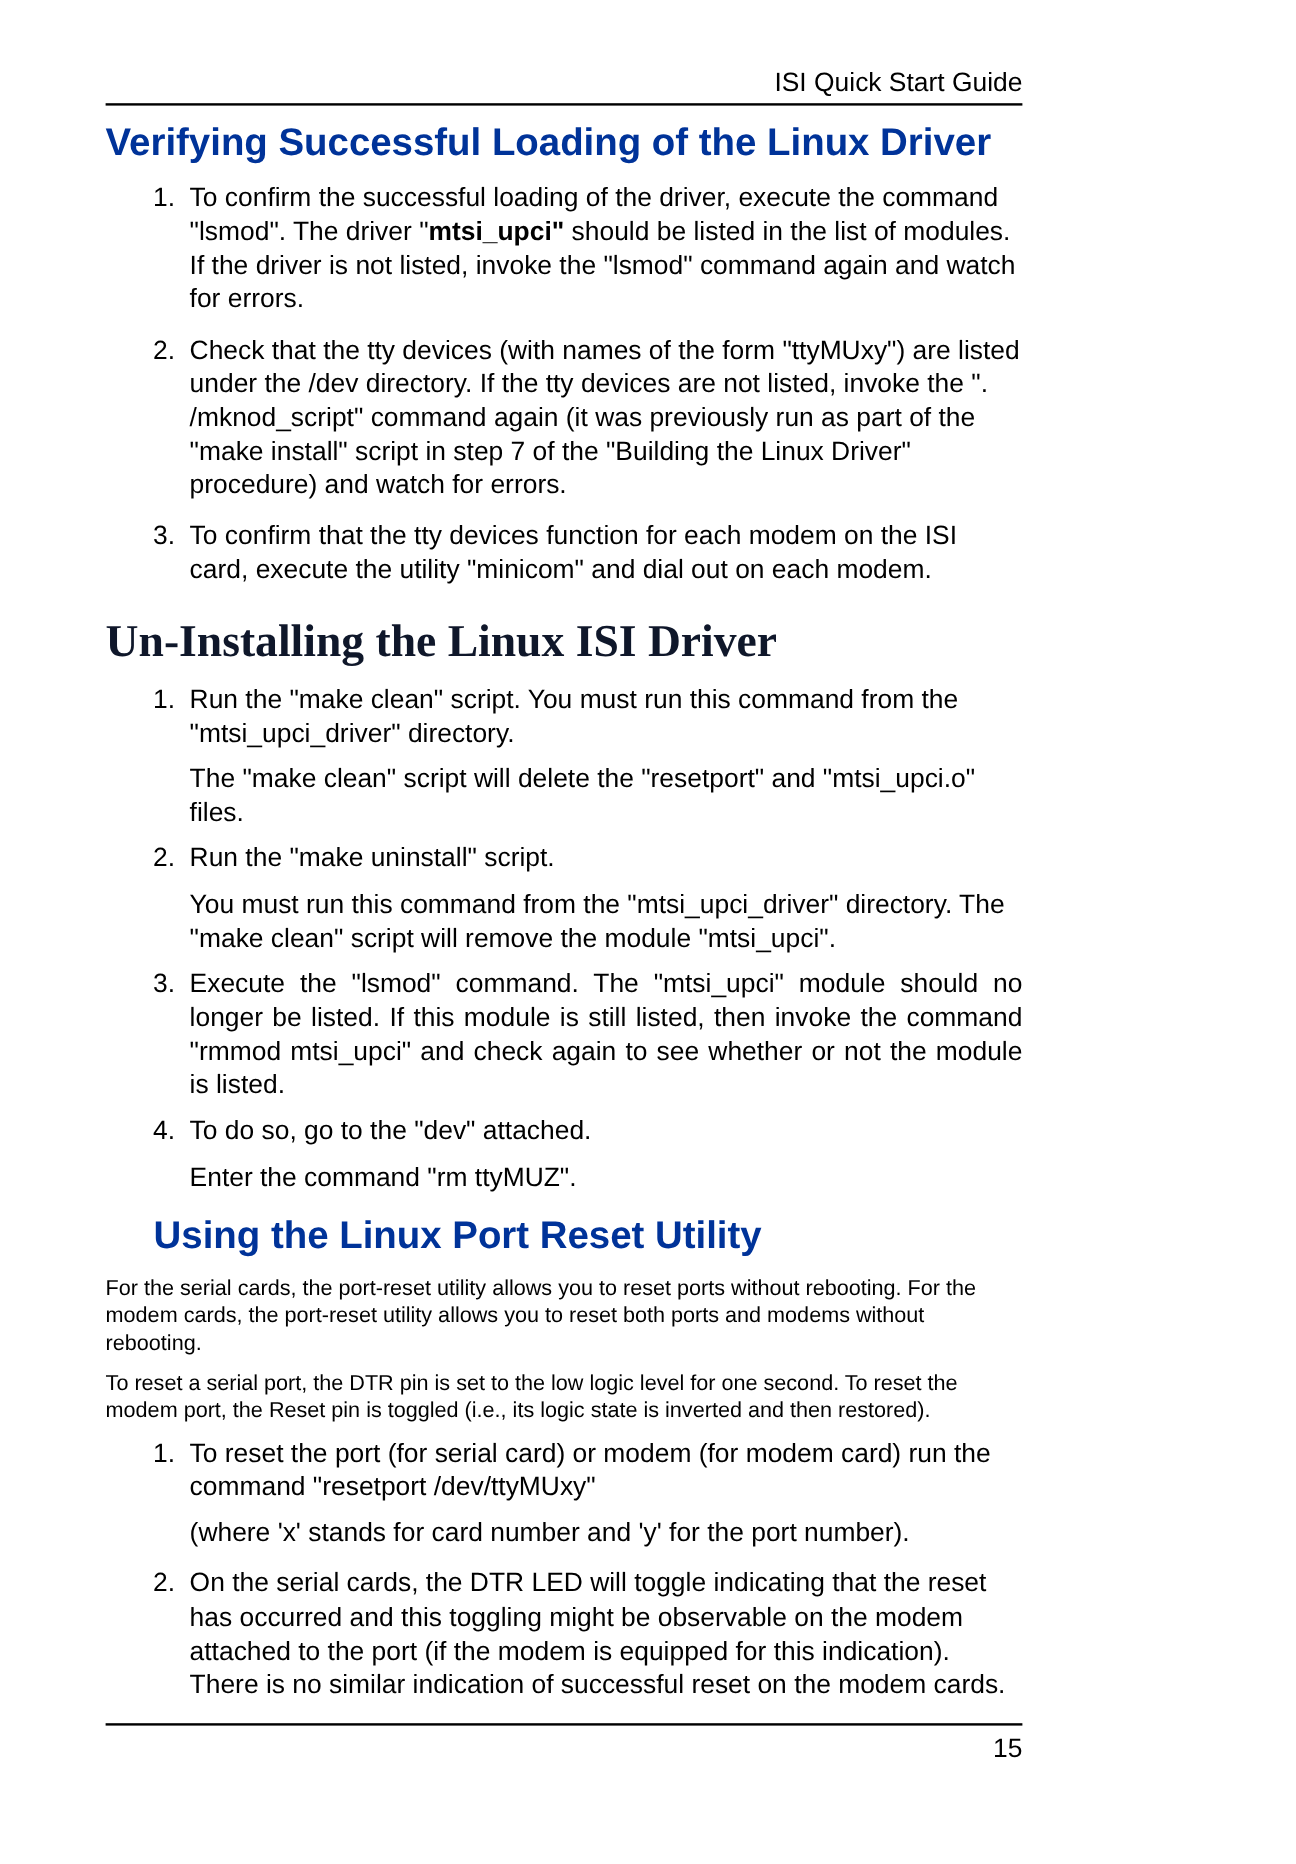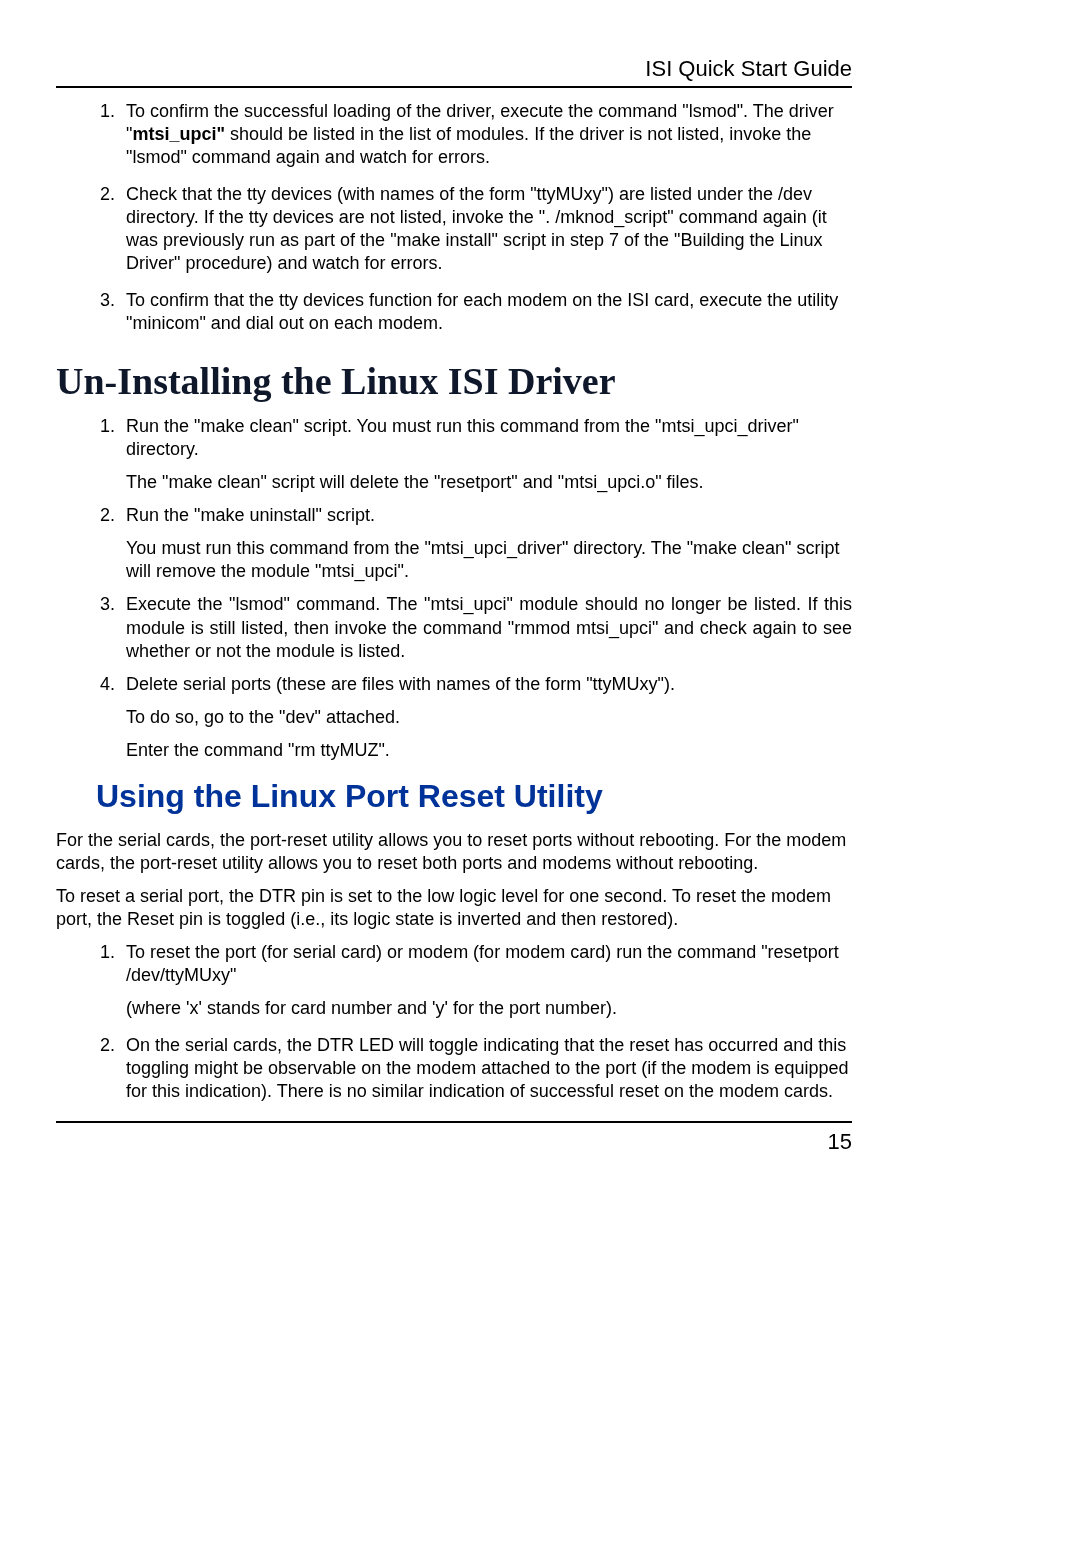--- a/index.html
+++ b/index.html
@@ -6,21 +6,21 @@
     margin: 0;
     padding: 0;
     background: #fff;
     font-family: Arial, Helvetica, sans-serif;
     color: #000;
   }
   .page {
     width: 932px;
     min-height: 1553px;
     box-sizing: border-box;
-    padding: 56px 80px 40px 56px;
+    padding: 56px 80px 40px 88px;
     position: relative;
   }
   .header-row {
     text-align: right;
     font-size: 22px;
     margin-bottom: 4px;
   }
   .top-rule {
     border: none;
     border-top: 2px solid #000;
@@ -36,21 +36,21 @@
   .h1-red {
     color: #0f172a;
     font-family: "Times New Roman", Times, serif;
     font-size: 38px;
     font-weight: bold;
     margin: 24px 0 12px 0;
   }
   ol {
     margin: 0 0 14px 0;
     padding-left: 64px;
-    font-size: 18px;
+    font-size: 22px;
     line-height: 1.28;
   }
   ol li {
     padding-left: 6px;
     margin-bottom: 14px;
   }
   .sub {
     display: block;
     margin-top: 10px;
   }
@@ -77,20 +77,21 @@
   .tight li { margin-bottom: 10px; }
 </style>
 </head>
 <body>
 
 <div class="page">
 
   <div class="header-row">ISI Quick Start Guide</div>
   <hr class="top-rule">
 
+  <div class="h2-blue">Verifying Successful Loading of the Linux Driver</div>
 
   <ol>
     <li>
       <span>To confirm the successful loading of the driver, execute the command "lsmod". The driver "</span><span class="bold">mtsi_upci"</span><span> should be listed in the list of modules. If the driver is not listed, invoke the "lsmod" command again and watch for errors.</span>
     </li>
     <li>Check that the tty devices (with names of the form "ttyMUxy") are listed under the /dev directory. If the tty devices are not listed, invoke the ". /mknod_script" command again (it was previously run as part of the "make install" script in step 7 of the "Building the Linux Driver" procedure) and watch for errors.</li>
     <li>To confirm that the tty devices function for each modem on the ISI card, execute the utility "minicom" and dial out on each modem.</li>
   </ol>
 
   <div class="h1-red">Un-Installing the Linux ISI Driver</div>
@@ -101,21 +102,20 @@
       <span class="sub">The "make clean" script will delete the "resetport" and "mtsi_upci.o" files.</span>
     </li>
     <li>
       <span>Run the "make uninstall" script.</span>
       <span class="sub">You must run this command from the "mtsi_upci_driver" directory. The "make clean" script will remove the module "mtsi_upci".</span>
     </li>
     <li class="justify">
       <span>Execute the "lsmod" command. The "mtsi_upci" module should no longer be listed. If this module is still listed, then invoke the command "rmmod mtsi_upci" and check again to see whether or not the module is listed.</span>
     </li>
     <li>
-      <span>Delete serial ports (these are files with names of the form "ttyMUxy").</span>
       <span class="sub">To do so, go to the "dev" attached.</span>
       <span class="sub">Enter the command "rm ttyMUZ".</span>
     </li>
   </ol>
 
   <div class="h2-blue" style="margin-top:16px;margin-left:40px;">Using the Linux Port Reset Utility</div>
 
   <div class="body-p">For the serial cards, the port-reset utility allows you to reset ports without rebooting.  For the modem cards, the port-reset utility allows you to reset both ports and modems without rebooting.</div>
   <div class="body-p">To reset a serial port, the DTR pin is set to the low logic level for one second. To reset the modem port, the Reset pin is toggled (i.e., its logic state is inverted and then restored).</div>
 

